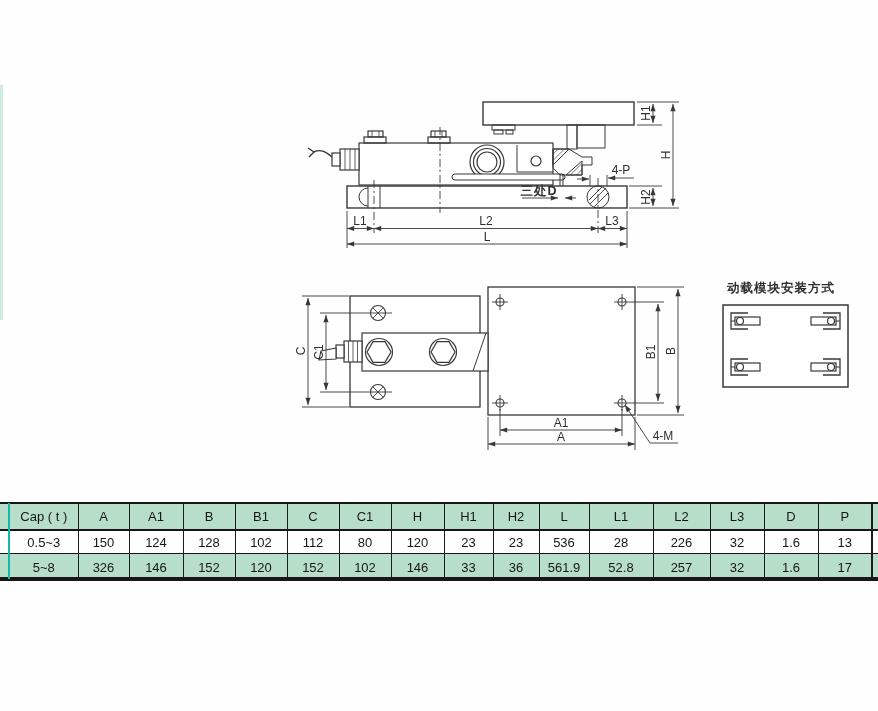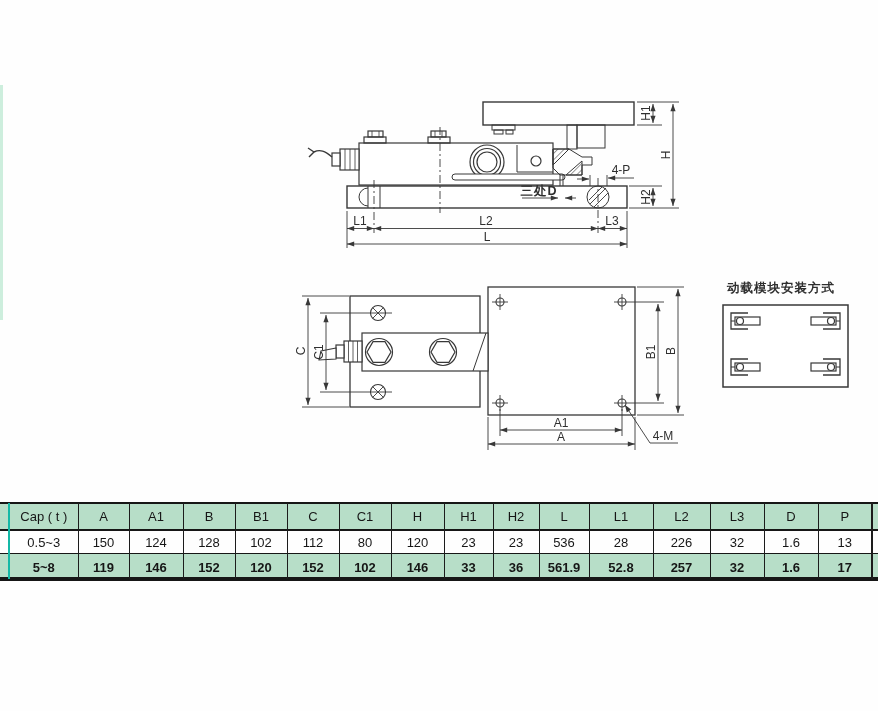--- a/index.html
+++ b/index.html
@@ -10,21 +10,21 @@
   svg text{font-family:"Liberation Sans","DejaVu Sans",sans-serif;font-size:12px;fill:#2f2f2f;}
   text.cjk{font-size:12.5px;font-weight:600;letter-spacing:1px;}
   .band{position:absolute;left:0;width:878px;}
   .rule{position:absolute;left:0;width:878px;background:#161616;}
   table.spec{position:absolute;left:8px;top:503px;width:863px;border-collapse:collapse;
              table-layout:fixed;font-size:13px;color:#161616;}
   table.spec td{border-left:1px solid #1c1c1c;text-align:center;vertical-align:middle;
                 padding:0;overflow:hidden;white-space:nowrap;background:transparent;}
   table.spec td:first-child{border-left:2px solid #14b8a6;margin-left:33px;}
   table.spec td:last-child{border-right:2px solid #1c1c1c;}
-  tr.hrow{height:27px;} tr.r1{height:25px;} tr.r2{height:24px;font-weight:bold;}
+  tr.hrow{height:27px;} tr.r1{height:25px;} tr.r2{height:24px;}
 </style>
 </head>
 <body>
 
 <div id="stage">
 
   <div class="edge-stripe"></div>
 
   <svg width="878" height="500" viewBox="0 0 878 500">
     <defs>
@@ -306,21 +306,21 @@
       <td>23</td>
       <td>536</td>
       <td>28</td>
       <td>226</td>
       <td>32</td>
       <td>1.6</td>
       <td>13</td>
     </tr>
     <tr class="r2">
       <td>5~8</td>
-      <td>119</td>
+      <td>326</td>
       <td>146</td>
       <td>152</td>
       <td>120</td>
       <td>152</td>
       <td>102</td>
       <td>146</td>
       <td>33</td>
       <td>36</td>
       <td>561.9</td>
       <td>52.8</td>

